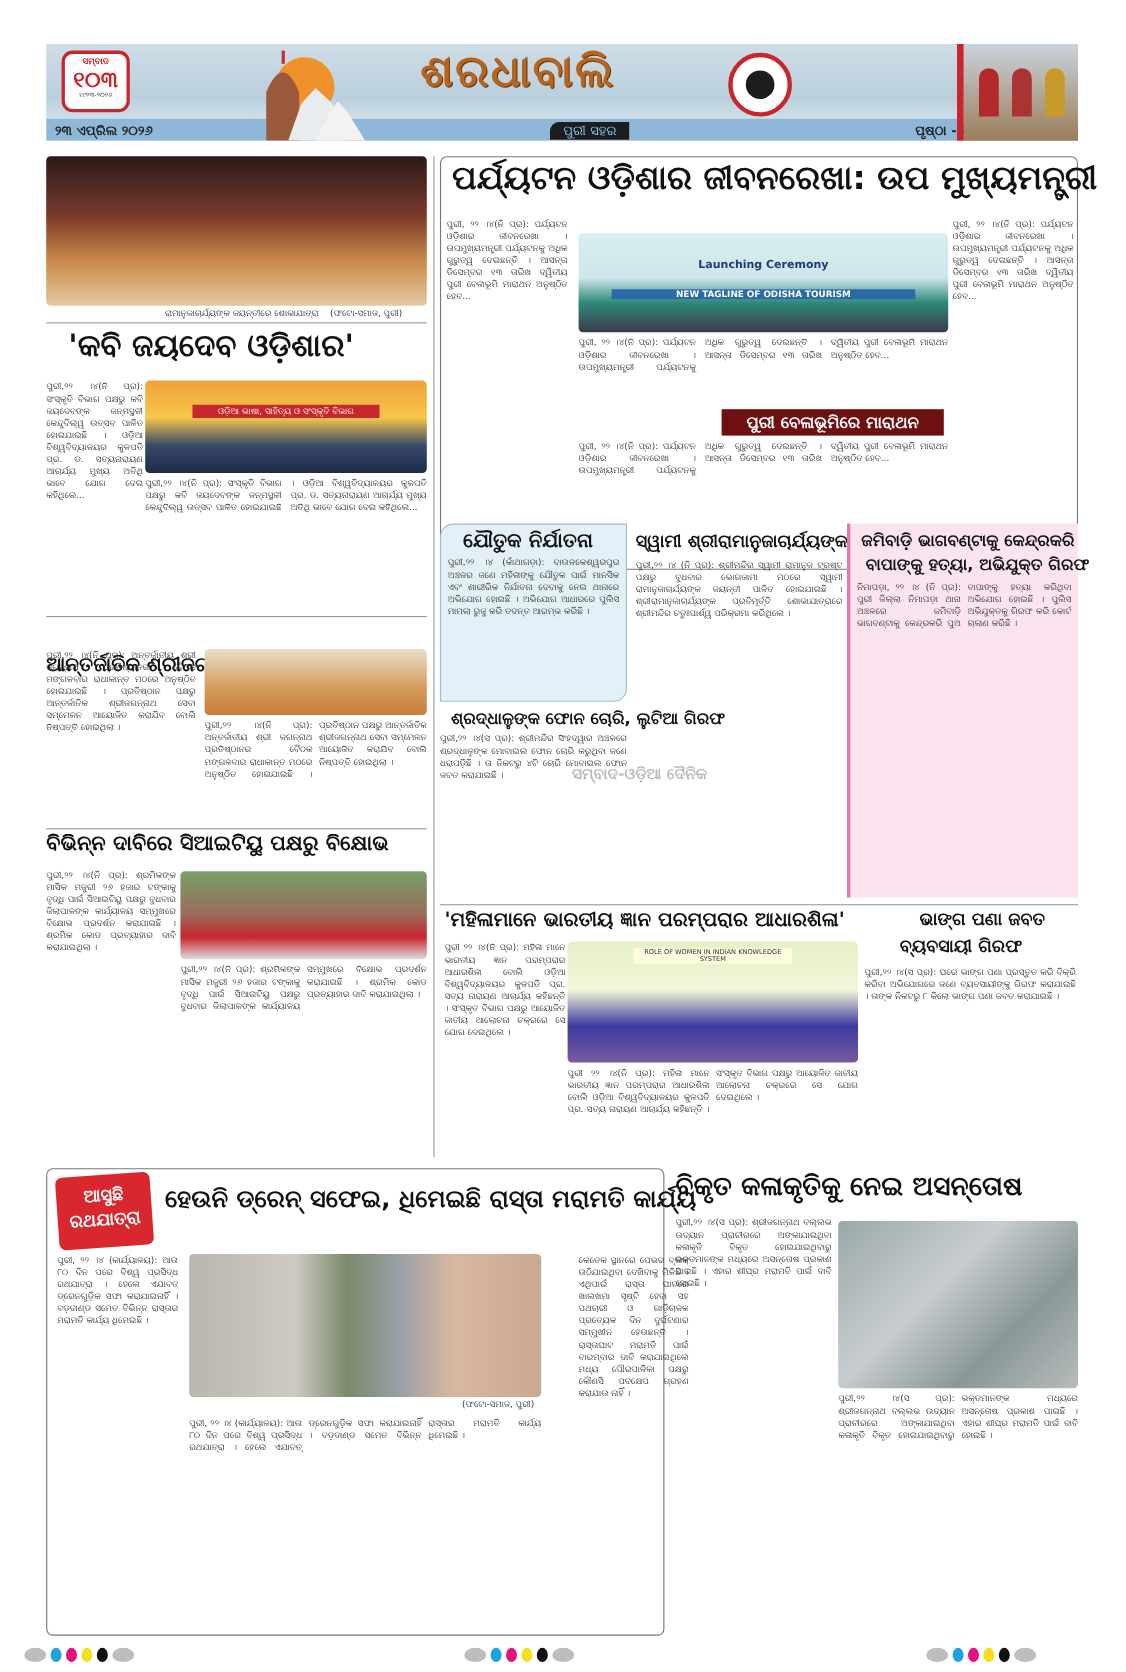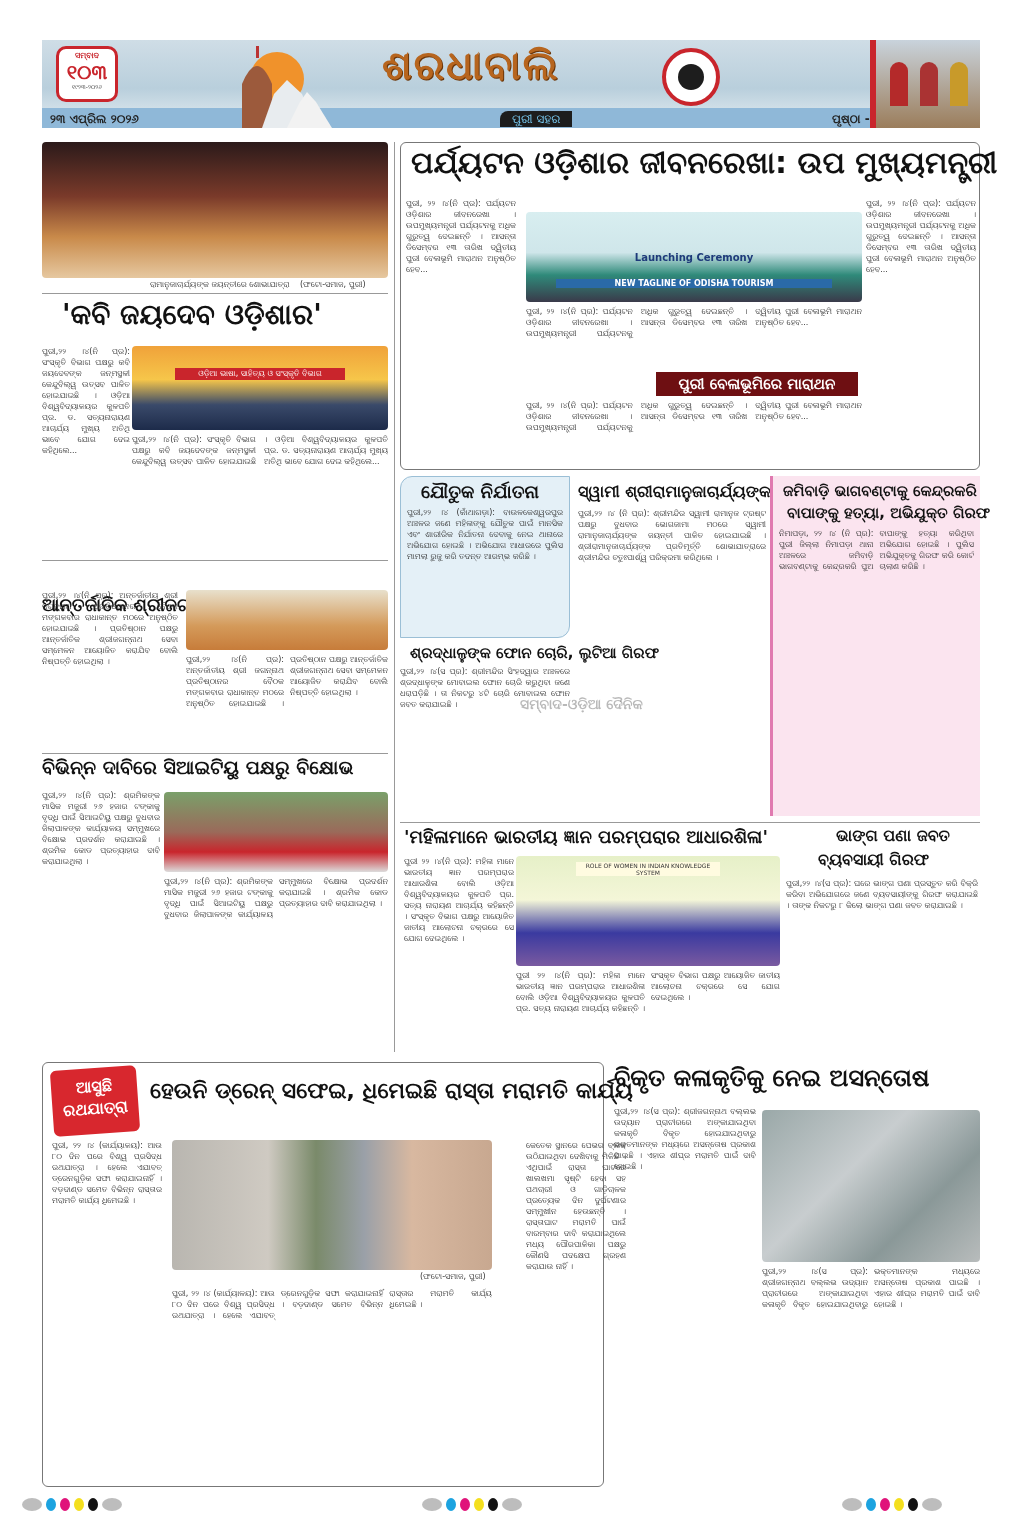--- a/index.html
+++ b/index.html
@@ -80,26 +80,26 @@
 <div class="abs body-text" style="left:186px;top:654px;width:202px;height:96px;column-count:2;column-gap:6px;">ପୁରୀ,୨୨ ।୪(ନି ପ୍ର): ଅନ୍ତର୍ଜାତୀୟ ଶ୍ରୀ ଜଗନ୍ନାଥ ପ୍ରତିଷ୍ଠାନର ବୈଠକ ମଙ୍ଗଳବାର ରାଧାକାନ୍ତ ମଠରେ ଅନୁଷ୍ଠିତ ହୋଇଯାଇଛି । ପ୍ରତିଷ୍ଠାନ ପକ୍ଷରୁ ଆନ୍ତର୍ଜାତିକ ଶ୍ରୀଜଗନ୍ନାଥ ସେବା ସମ୍ମେଳନ ଆୟୋଜିତ କରାଯିବ ବୋଲି ନିଷ୍ପତ୍ତି ହୋଇଥିଲା ।</div>
 <div class="abs rule-h" style="left:42px;top:753px;width:346px;"></div>
 
 <div class="abs headline" style="left:42px;top:756px;font-size:19px;">ବିଭିନ୍ନ ଦାବିରେ ସିଆଇଟିୟୁ ପକ୍ଷରୁ ବିକ୍ଷୋଭ</div>
 <div class="abs body-text" style="left:42px;top:790px;width:118px;height:260px;">ପୁରୀ,୨୨ ।୪(ନି ପ୍ର): ଶ୍ରମିକଙ୍କ ମାସିକ ମଜୁରୀ ୨୬ ହଜାର ଟଙ୍କାକୁ ବୃଦ୍ଧି ପାଇଁ ସିଆଇଟିୟୁ ପକ୍ଷରୁ ବୁଧବାର ଜିଲାପାଳଙ୍କ କାର୍ଯ୍ୟାଳୟ ସମ୍ମୁଖରେ ବିକ୍ଷୋଭ ପ୍ରଦର୍ଶନ କରାଯାଇଛି । ଶ୍ରମିକ କୋଡ ପ୍ରତ୍ୟାହାର ଦାବି କରାଯାଇଥିଲା ।</div>
 <div class="abs photo" style="left:164px;top:792px;width:224px;height:80px;background:linear-gradient(180deg,#7aa06a 0%,#9a6a5a 50%,#c9252c 75%,#dcdcdc 100%);"></div>
 <div class="abs body-text" style="left:164px;top:876px;width:224px;height:174px;column-count:2;column-gap:6px;">ପୁରୀ,୨୨ ।୪(ନି ପ୍ର): ଶ୍ରମିକଙ୍କ ମାସିକ ମଜୁରୀ ୨୬ ହଜାର ଟଙ୍କାକୁ ବୃଦ୍ଧି ପାଇଁ ସିଆଇଟିୟୁ ପକ୍ଷରୁ ବୁଧବାର ଜିଲାପାଳଙ୍କ କାର୍ଯ୍ୟାଳୟ ସମ୍ମୁଖରେ ବିକ୍ଷୋଭ ପ୍ରଦର୍ଶନ କରାଯାଇଛି । ଶ୍ରମିକ କୋଡ ପ୍ରତ୍ୟାହାର ଦାବି କରାଯାଇଥିଲା ।</div>
 
 <div class="abs rule-v" style="left:394px;top:142px;height:910px;"></div>
 
-<div class="abs boxed" style="left:400px;top:142px;width:580px;height:328px;">
+<div class="abs boxed" style="left:400px;top:142px;width:580px;height:376px;">
   <div class="headline" style="position:absolute;left:10px;top:2px;font-size:30px;">ପର୍ଯ୍ୟଟନ ଓଡ଼ିଶାର ଜୀବନରେଖା: ଉପ ମୁଖ୍ୟମନ୍ତ୍ରୀ</div>
 </div>
 <div class="abs body-text" style="left:406px;top:198px;width:110px;height:268px;">ପୁରୀ, ୨୨ ।୪(ନି ପ୍ର): ପର୍ଯ୍ୟଟନ ଓଡ଼ିଶାର ଜୀବନରେଖା । ଉପମୁଖ୍ୟମନ୍ତ୍ରୀ ପର୍ଯ୍ୟଟନକୁ ଅଧିକ ଗୁରୁତ୍ୱ ଦେଇଛନ୍ତି । ଆସନ୍ତା ଡିସେମ୍ବର ୧୩ ତାରିଖ ଦ୍ୱିତୀୟ ପୁରୀ ବେଳାଭୂମି ମାରାଥନ ଅନୁଷ୍ଠିତ ହେବ...</div>
 <div class="abs photo" style="left:526px;top:212px;width:336px;height:90px;background:linear-gradient(180deg,#d8eef0 0%,#cfe6ea 45%,#2f8a7a 70%,#3a3a4a 100%);">
-  <div style="text-align:center;font-size:10px;color:#1e3a7a;font-weight:bold;margin-top:40px;">Launching Ceremony</div>
+  <div style="text-align:center;font-size:10px;color:#1e3a7a;font-weight:bold;margin-top:24px;">Launching Ceremony</div>
   <div style="text-align:center;font-size:8px;color:#fff;font-weight:bold;background:#2a6aa8;margin:16px 30px;">NEW TAGLINE OF ODISHA TOURISM</div>
 </div>
 <div class="abs body-text" style="left:526px;top:306px;width:336px;height:54px;column-count:3;column-gap:8px;">ପୁରୀ, ୨୨ ।୪(ନି ପ୍ର): ପର୍ଯ୍ୟଟନ ଓଡ଼ିଶାର ଜୀବନରେଖା । ଉପମୁଖ୍ୟମନ୍ତ୍ରୀ ପର୍ଯ୍ୟଟନକୁ ଅଧିକ ଗୁରୁତ୍ୱ ଦେଇଛନ୍ତି । ଆସନ୍ତା ଡିସେମ୍ବର ୧୩ ତାରିଖ ଦ୍ୱିତୀୟ ପୁରୀ ବେଳାଭୂମି ମାରାଥନ ଅନୁଷ୍ଠିତ ହେବ...</div>
 <div class="abs" style="left:656px;top:372px;width:202px;height:24px;background:#6e0f12;color:#fff;font-size:15px;font-weight:bold;text-align:center;line-height:24px;">
   <span>ପୁରୀ ବେଳାଭୂମିରେ ମାରାଥନ</span>
 </div>
 <div class="abs body-text" style="left:526px;top:400px;width:336px;height:66px;column-count:3;column-gap:8px;">ପୁରୀ, ୨୨ ।୪(ନି ପ୍ର): ପର୍ଯ୍ୟଟନ ଓଡ଼ିଶାର ଜୀବନରେଖା । ଉପମୁଖ୍ୟମନ୍ତ୍ରୀ ପର୍ଯ୍ୟଟନକୁ ଅଧିକ ଗୁରୁତ୍ୱ ଦେଇଛନ୍ତି । ଆସନ୍ତା ଡିସେମ୍ବର ୧୩ ତାରିଖ ଦ୍ୱିତୀୟ ପୁରୀ ବେଳାଭୂମି ମାରାଥନ ଅନୁଷ୍ଠିତ ହେବ...</div>
 <div class="abs body-text" style="left:866px;top:198px;width:110px;height:268px;">ପୁରୀ, ୨୨ ।୪(ନି ପ୍ର): ପର୍ଯ୍ୟଟନ ଓଡ଼ିଶାର ଜୀବନରେଖା । ଉପମୁଖ୍ୟମନ୍ତ୍ରୀ ପର୍ଯ୍ୟଟନକୁ ଅଧିକ ଗୁରୁତ୍ୱ ଦେଇଛନ୍ତି । ଆସନ୍ତା ଡିସେମ୍ବର ୧୩ ତାରିଖ ଦ୍ୱିତୀୟ ପୁରୀ ବେଳାଭୂମି ମାରାଥନ ଅନୁଷ୍ଠିତ ହେବ...</div>
 
 <div class="abs" style="left:400px;top:476px;width:170px;height:162px;background:#e4f0f7;border:1px solid #9bbfd6;border-radius:12px 0 12px 0;">

